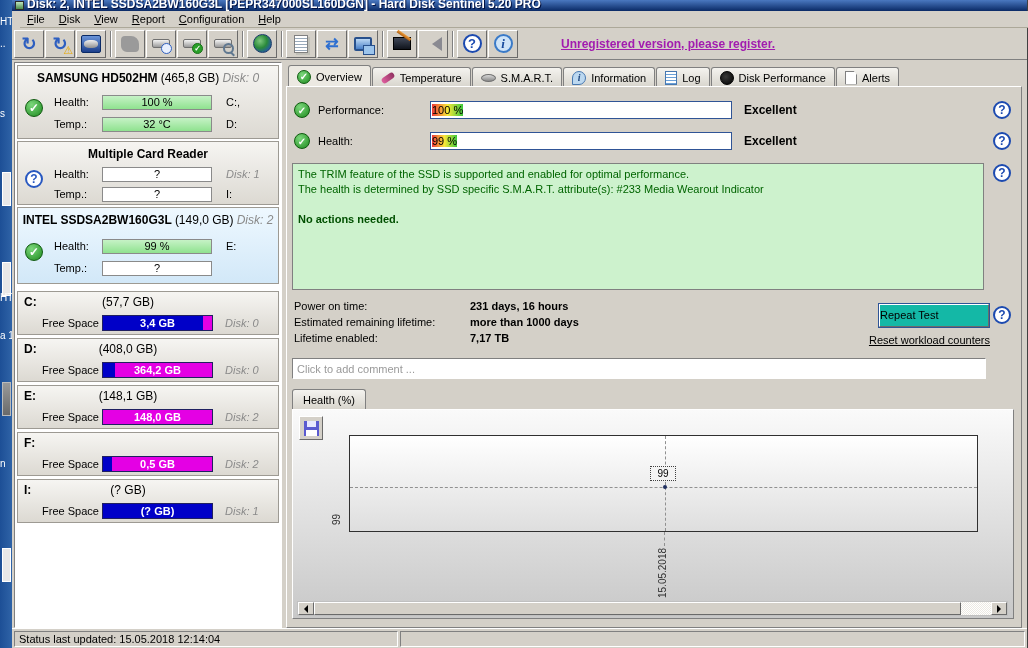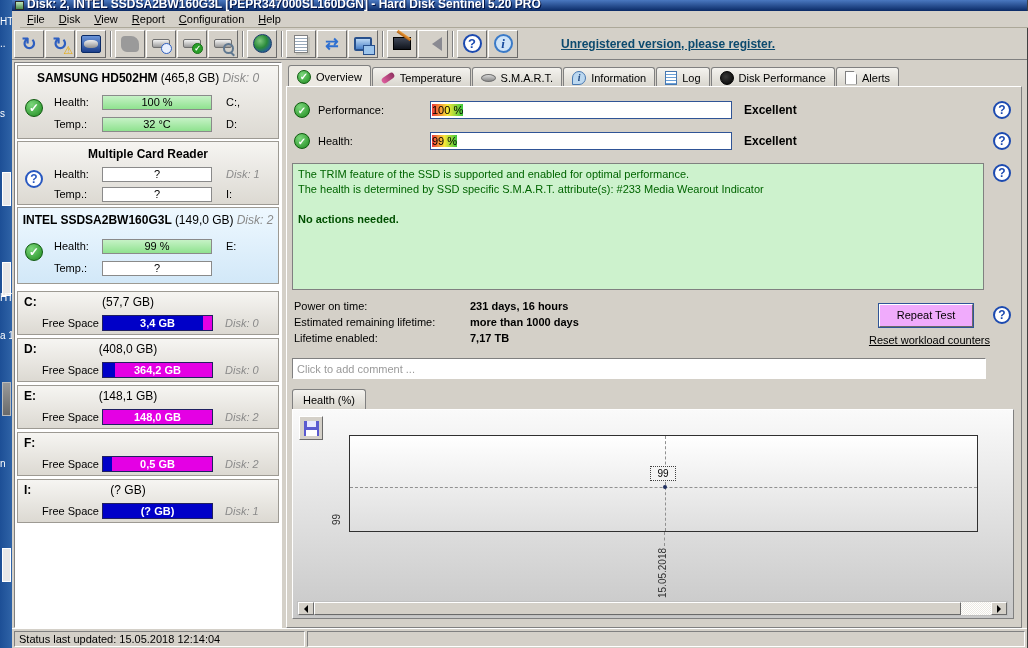--- a/index.html
+++ b/index.html
@@ -18,21 +18,21 @@
   #titlebar .appicon { width:9px; height:9px; margin:1px 3px 0 3px; background:linear-gradient(#bfe6bf,#4a8a4a); border:1px solid #2a2a2a; flex:none; }
   #titlebar .title-text { color:#fff; font-weight:bold; font-size:12px; margin-top:-3px; white-space:nowrap; text-shadow:1px 1px 0 #001040; }
 
   #menubar { position:absolute; left:8px; top:11px; width:100%; height:17px; background:#d4d0c8; border-bottom:1px solid #aca899; display:flex; align-items:center; }
   .menu-item { padding:1px 7px; cursor:default; }
   .menu-item::first-letter { text-decoration:underline; }
 
   #toolbar { position:absolute; left:0; top:28px; width:100%; height:32px; background:#d4d0c8; border-bottom:1px solid #808080; display:flex; align-items:center; padding-left:2px; }
   .tbtn { width:30px; height:28px; background:#d4d0c8; border:1px solid; border-color:#fff #6a6a6a #6a6a6a #fff; margin-right:1px; display:flex; align-items:center; justify-content:center; position:relative; }
   .tsep { width:2px; height:26px; border-left:1px solid #808080; border-right:1px solid #fff; margin:0 3px; }
-  .register { color:#0c4a6e; font-weight:bold; text-decoration:underline; font-size:12px; margin-left:42px; }
+  .register { color:#a21caf; font-weight:bold; text-decoration:underline; font-size:12px; margin-left:42px; }
 
   
   .g-refresh { color:#2e5fc0; font-size:18px; font-weight:bold; line-height:18px; }
   .g-warn { position:absolute; right:1px; bottom:1px; color:#e8a800; font-size:11px; line-height:11px; }
   .g-diskbox { width:20px; height:18px; background:linear-gradient(#6a94d8,#1c3f8c); border:1px solid #0a2a66; border-radius:2px; display:flex; align-items:center; justify-content:center; }
   .g-diskbox .platter { width:14px; height:8px; background:linear-gradient(#f0f0f0,#909090); border-radius:40%; }
   .g-blob { width:18px; height:16px; background:#9a9a9a; border-radius:4px 8px 4px 6px; }
   .g-drive { width:18px; height:9px; background:linear-gradient(#f4f4f4,#9a9a9a); border:1px solid #707070; border-radius:2px; }
   .mini { position:absolute; right:3px; bottom:3px; width:11px; height:11px; border-radius:50%; display:flex; align-items:center; justify-content:center; font-size:8px; font-weight:bold; }
   .mini.clock { background:#e8f0ff; border:1px solid #3060c0; color:#3060c0; }
@@ -104,21 +104,21 @@
 
   .helpbtn { position:absolute; width:18px; height:18px; border-radius:50%; background:#fff; border:2px solid #1c4ab0; color:#1c4ab0; font-weight:bold; font-size:12px; display:flex; align-items:center; justify-content:center; }
 
   #statusbox { position:absolute; left:6px; top:101px; width:692px; height:127px; background:#cdf2cd; border:1px solid #808080; padding:3px 5px; color:#006400; line-height:15px; }
   #statusbox .noact { font-weight:bold; color:#005000; margin-top:15px; }
 
   .stat-line { position:absolute; left:8px; width:420px; display:flex; }
   .stat-line .sl { width:176px; }
   .stat-line .sv { font-weight:bold; }
 
-  #repeat-btn { position:absolute; left:593px; top:242px; width:94px; height:23px; background:#f0abfc; border:1px solid; border-color:#fff #6a6a6a #6a6a6a #fff; outline:1px solid #2f5496; text-align:center; line-height:21px; }
+  #repeat-btn { position:absolute; left:593px; top:242px; width:110px; height:23px; background:#14b8a6; border:1px solid; border-color:#fff #6a6a6a #6a6a6a #fff; outline:1px solid #2f5496; text-align:left; line-height:21px; }
   #reset-link { position:absolute; left:574px; top:272px; width:130px; text-align:right; text-decoration:underline; white-space:nowrap; }
 
   #comment { position:absolute; left:6px; top:296px; width:694px; height:21px; border:1px solid; border-color:#808080 #fff #fff #808080; background:#fff; padding:0 4px; font-size:11px; color:#000; }
   #comment::placeholder { color:#9a9a9a; }
 
   
   #chart-tab { position:absolute; left:6px; top:327px; height:20px; padding:0 10px; background:linear-gradient(#f4f3ef,#d8d5cd); border:1px solid #808080; border-bottom:none; border-radius:3px 3px 0 0; display:flex; align-items:center; z-index:2; }
   #chart-panel { position:absolute; left:6px; top:347px; width:722px; height:210px; background:linear-gradient(#fafafa,#c8c8c8); border:1px solid; border-color:#fff #808080 #808080 #fff; }
   #save-btn { position:absolute; left:6px; top:6px; width:24px; height:24px; background:#d4d0c8; border:1px solid; border-color:#fff #6a6a6a #6a6a6a #fff; display:flex; align-items:center; justify-content:center; }
   .floppy { width:15px; height:15px; background:#5a5ad0; position:relative; }
@@ -134,21 +134,21 @@
   #xdate { position:absolute; left:364px; top:188px; font-size:10px; color:#303030; transform:rotate(-90deg); transform-origin:left top; white-space:nowrap; }
   #hscroll { position:absolute; left:4px; top:191px; width:711px; height:15px; background:repeating-conic-gradient(#fff 0 25%, #ece9e2 0 50%) 0 0/2px 2px; border:1px solid #c0c0c0; }
   .sc-arrow { position:absolute; top:0; width:16px; height:13px; background:#d4d0c8; border:1px solid; border-color:#fff #6a6a6a #6a6a6a #fff; display:flex; align-items:center; justify-content:center; }
   .sc-arrow .tri { width:0; height:0; border:4px solid transparent; }
   .sc-left { left:0; } .sc-left .tri { border-right-color:#000; margin-left:-4px; }
   .sc-right { right:0; } .sc-right .tri { border-left-color:#000; margin-right:-4px; }
   #sc-thumb { position:absolute; left:16px; top:0; width:calc(100% - 62px); height:13px; background:#d4d0c8; border:1px solid; border-color:#fff #6a6a6a #6a6a6a #fff; }
 
   #statusbar { position:absolute; left:0; bottom:0; width:100%; height:20px; background:#d4d0c8; border-top:1px solid #fff; display:flex; align-items:center; }
   #statusbar .cell { height:16px; border:1px solid; border-color:#808080 #fff #fff #808080; margin-left:2px; padding:0 4px; line-height:14px; }
-  #statusbar .cell.first { width:291px; }
+  #statusbar .cell.first { width:384px; }
   #statusbar .cell.rest { flex:1; margin-right:2px; }
 </style>
 </head>
 <body>
 
 <div id="desktop">
   <div class="frag" style="top:16px">HT</div>
   <div class="frag" style="top:38px">..</div>
   <div class="frag" style="top:108px">s</div>
   <div class="dicon" style="top:172px"></div>

